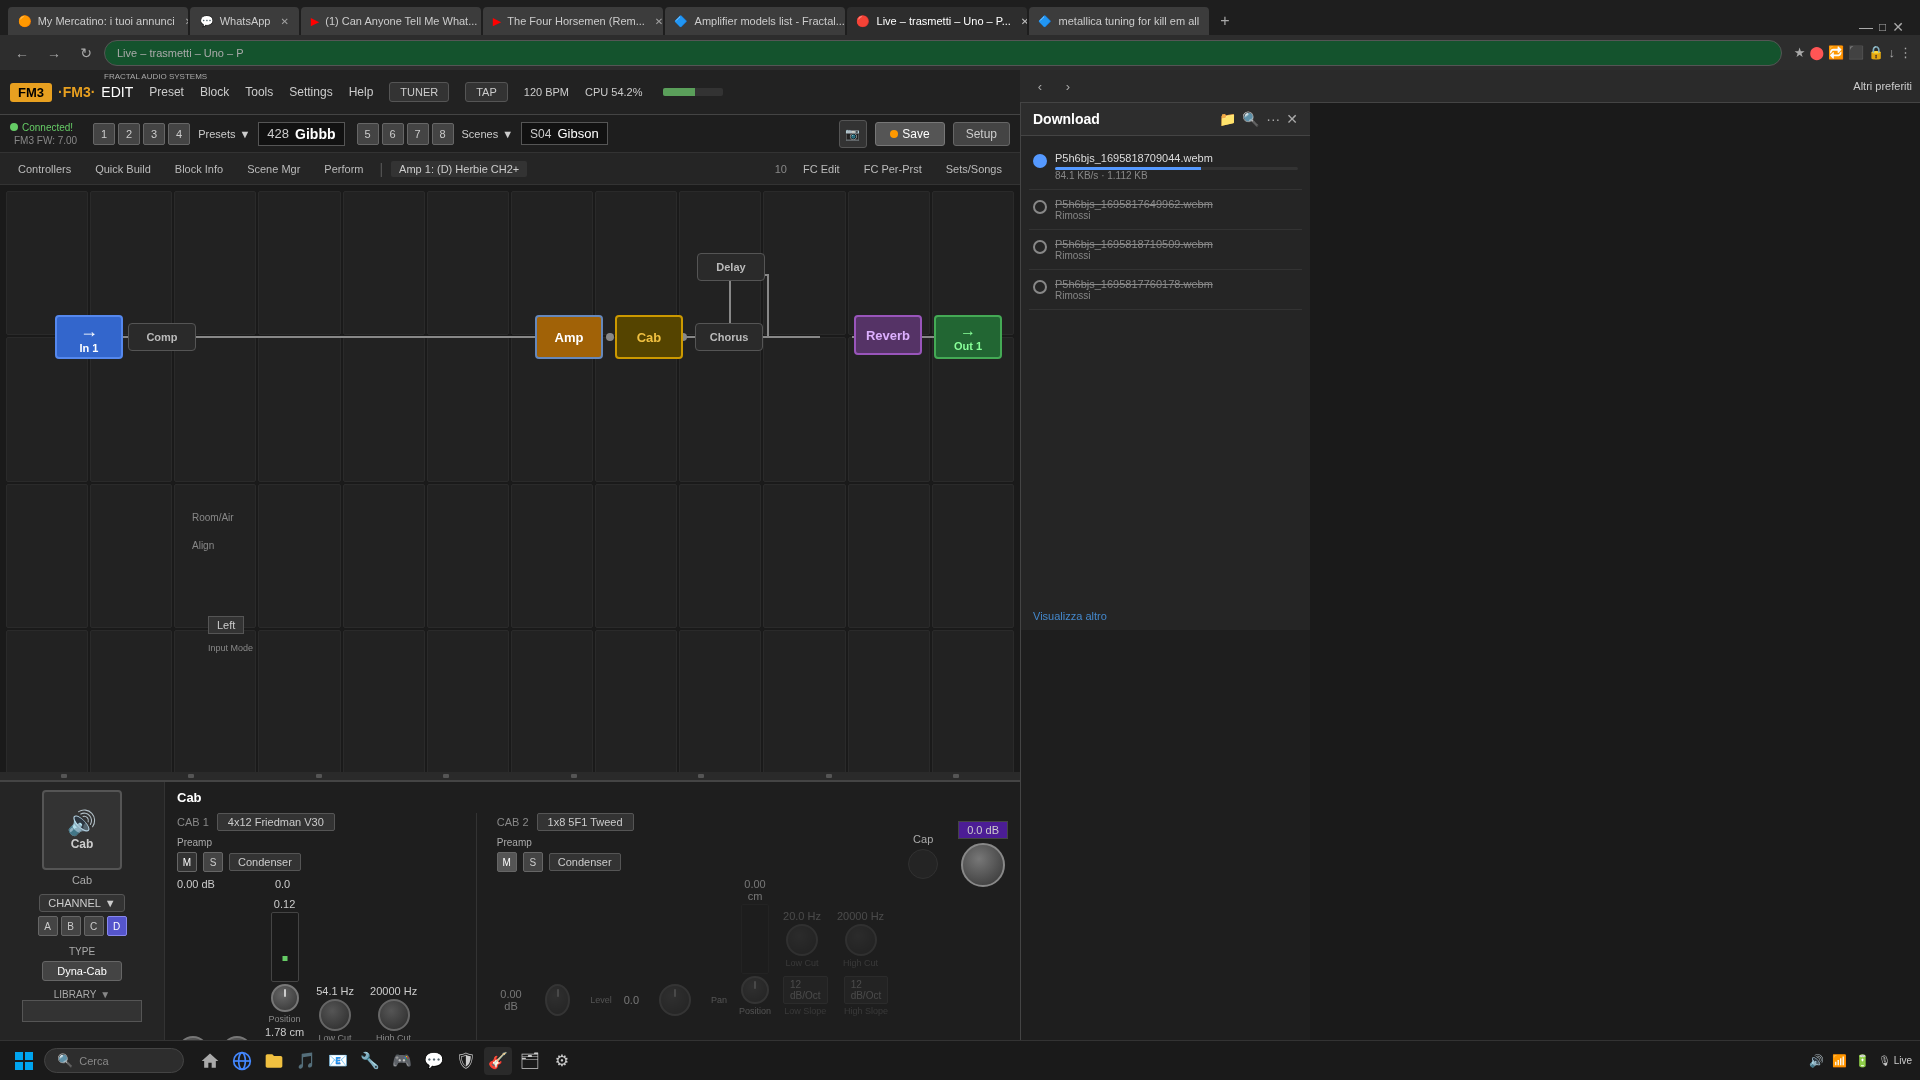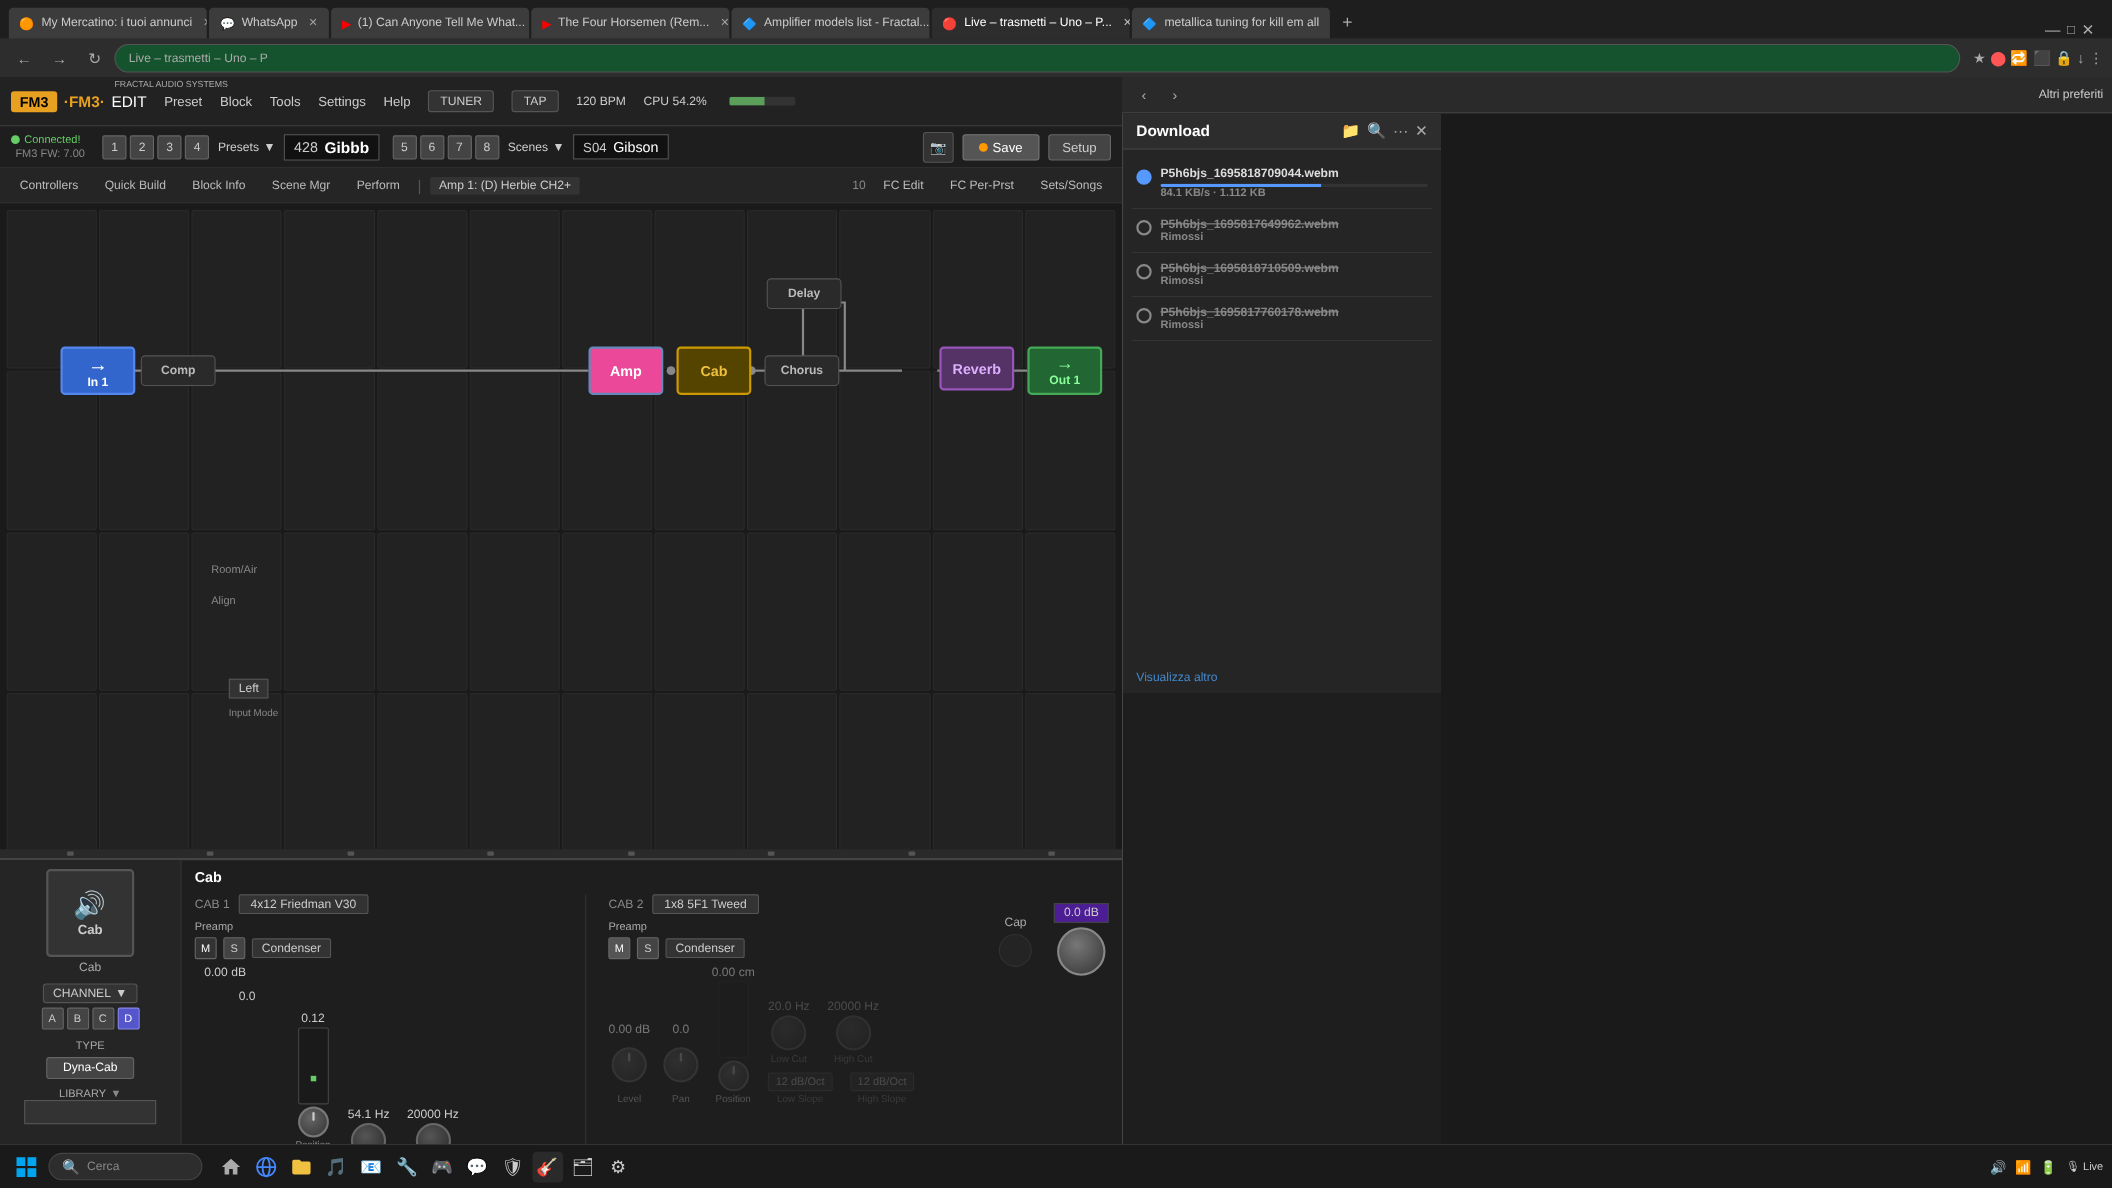--- a/index.html
+++ b/index.html
@@ -566,23 +566,22 @@
       color: #fff;
     }
     .param-row {
       display: flex;
       align-items: flex-end;
       gap: 16px;
       margin-bottom: 8px;
     }
     .param-group {
       display: flex;
-      flex-direction: column;
-      align-items: center;
-      gap: 10px;
+      align-items: center;
+      gap: 20px;
     }
     .param-value {
       color: #ccc;
       font-size: 11px;
       text-align: center;
     }
     .knob {
       width: 32px; height: 32px;
       background: radial-gradient(circle at 40% 35%, #666, #333);
       border-radius: 50%;
@@ -691,21 +690,20 @@
       padding: 8px;
       overflow-y: auto;
     }
     .download-item {
       display: flex;
       align-items: flex-start;
       gap: 8px;
       padding: 8px 4px;
       border-bottom: 1px solid #333;
       cursor: pointer;
-      font-weight: bold;
     }
     .dl-radio {
       width: 14px; height: 14px;
       border: 2px solid #888;
       border-radius: 50%;
       margin-top: 2px;
       flex-shrink: 0;
     }
     .dl-radio.active {
       border-color: #5599ff;
@@ -1062,21 +1060,21 @@
         <circle cx="683" cy="152" r="4" fill="#888"></circle>
       </svg>
 
       <div class="block-node block-in1" style="position:absolute; left:55px; top:130px; width:68px; height:44px; background:#3366cc; border:2px solid #5588ee; color:#fff; display:flex; flex-direction:column; align-items:center; justify-content:center; border-radius:4px; font-size:11px; font-weight:bold; cursor:pointer;">
         <span style="font-size:18px;">→</span>
         <span>In 1</span>
       </div>
       <div class="block-node block-comp" style="position:absolute; left:128px; top:138px; width:68px; height:28px; background:#2a2a2a; border:1px solid #555; color:#bbb; display:flex; align-items:center; justify-content:center; border-radius:4px; font-size:11px; cursor:pointer;">
         <span>Comp</span>
       </div>
-      <div class="block-node block-amp" style="position:absolute; left:535px; top:130px; width:68px; height:44px; background:#ec4899; border:2px solid #6688bb; color:#fff; display:flex; align-items:center; justify-content:center; border-radius:4px; font-size:13px; font-weight:bold; cursor:pointer;">
+      <div class="block-node block-amp" style="position:absolute; left:535px; top:130px; width:68px; height:44px; background:#a16207; border:2px solid #6688bb; color:#fff; display:flex; align-items:center; justify-content:center; border-radius:4px; font-size:13px; font-weight:bold; cursor:pointer;">
         <span>Amp</span>
       </div>
       <div class="block-node block-cab" style="position:absolute; left:615px; top:130px; width:68px; height:44px; background:#554400; border:2px solid #cc9900; color:#f0c040; display:flex; align-items:center; justify-content:center; border-radius:4px; font-size:13px; font-weight:bold; cursor:pointer;">
         <span>Cab</span>
       </div>
       <div class="block-node block-chorus" style="position:absolute; left:695px; top:138px; width:68px; height:28px; background:#2a2a2a; border:1px solid #555; color:#bbb; display:flex; align-items:center; justify-content:center; border-radius:4px; font-size:11px; cursor:pointer;">
         <span>Chorus</span>
       </div>
       <div class="block-node block-delay" style="position:absolute; left:697px; top:68px; width:68px; height:28px; background:#2a2a2a; border:1px solid #555; color:#bbb; display:flex; align-items:center; justify-content:center; border-radius:4px; font-size:11px; cursor:pointer;">
         <span>Delay</span>

